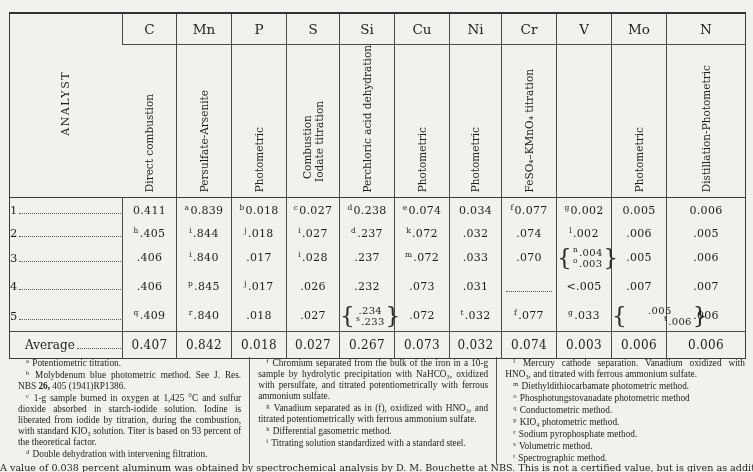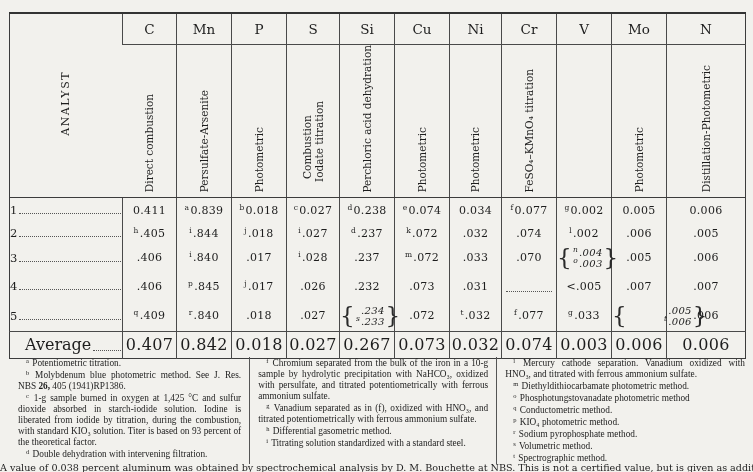--- a/index.html
+++ b/index.html
@@ -52,26 +52,26 @@
 
   td.val{
     font-size:11px;text-align:center;vertical-align:middle;
     letter-spacing:.3px;
   }
   tr.r1 td{height:25px;}
   tr.r2 td{height:21px;}
   tr.r3 td{height:28px;}
   tr.r4 td{height:29px;}
   tr.r5 td{height:30px;}
-  tr.avg td{height:26px;border-top:1px solid #4a4a4a;font-size:16px;}
+  tr.avg td{height:26px;border-top:1px solid #4a4a4a;font-size:12px;}
 
   sup.fnref{font-size:7.5px;line-height:0;vertical-align:4px;margin-right:1px;}
 
   .stack-wrap{display:inline-flex;align-items:center;justify-content:center;gap:1px;}
-  .stack{display:inline-block;font-size:10px;line-height:1.1;text-align:right;font-style:italic;}
+  .stack{display:inline-block;font-size:10px;line-height:1.1;text-align:center;}
   .brace{font-size:23px;font-weight:400;line-height:.9;color:#2a2a2a;font-family:"DejaVu Serif",serif;}
   .cell-leader{border-bottom:1.4px dotted #555;width:86%;margin:4px auto 0;height:6px;}
 
   
   #footnotes{
     position:absolute;left:18px;top:357px;width:727px;
     display:flex;
   }
   .fn-col{font-size:9.3px;line-height:1.18;text-align:justify;}
   .fn-col.c1{width:229px;padding-right:8px;}

